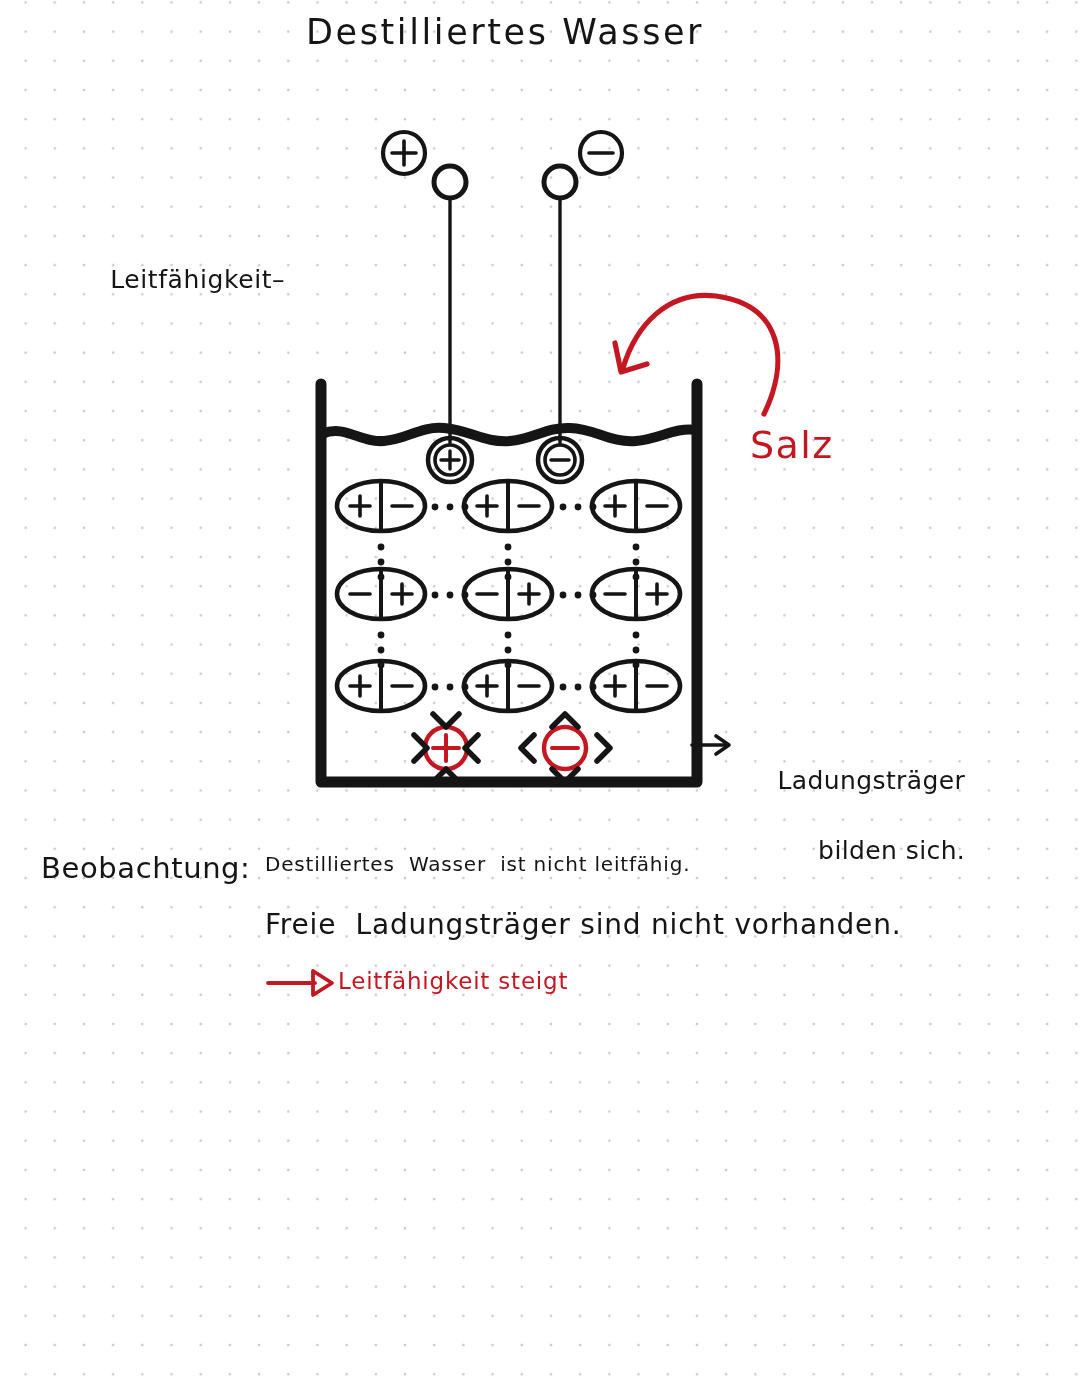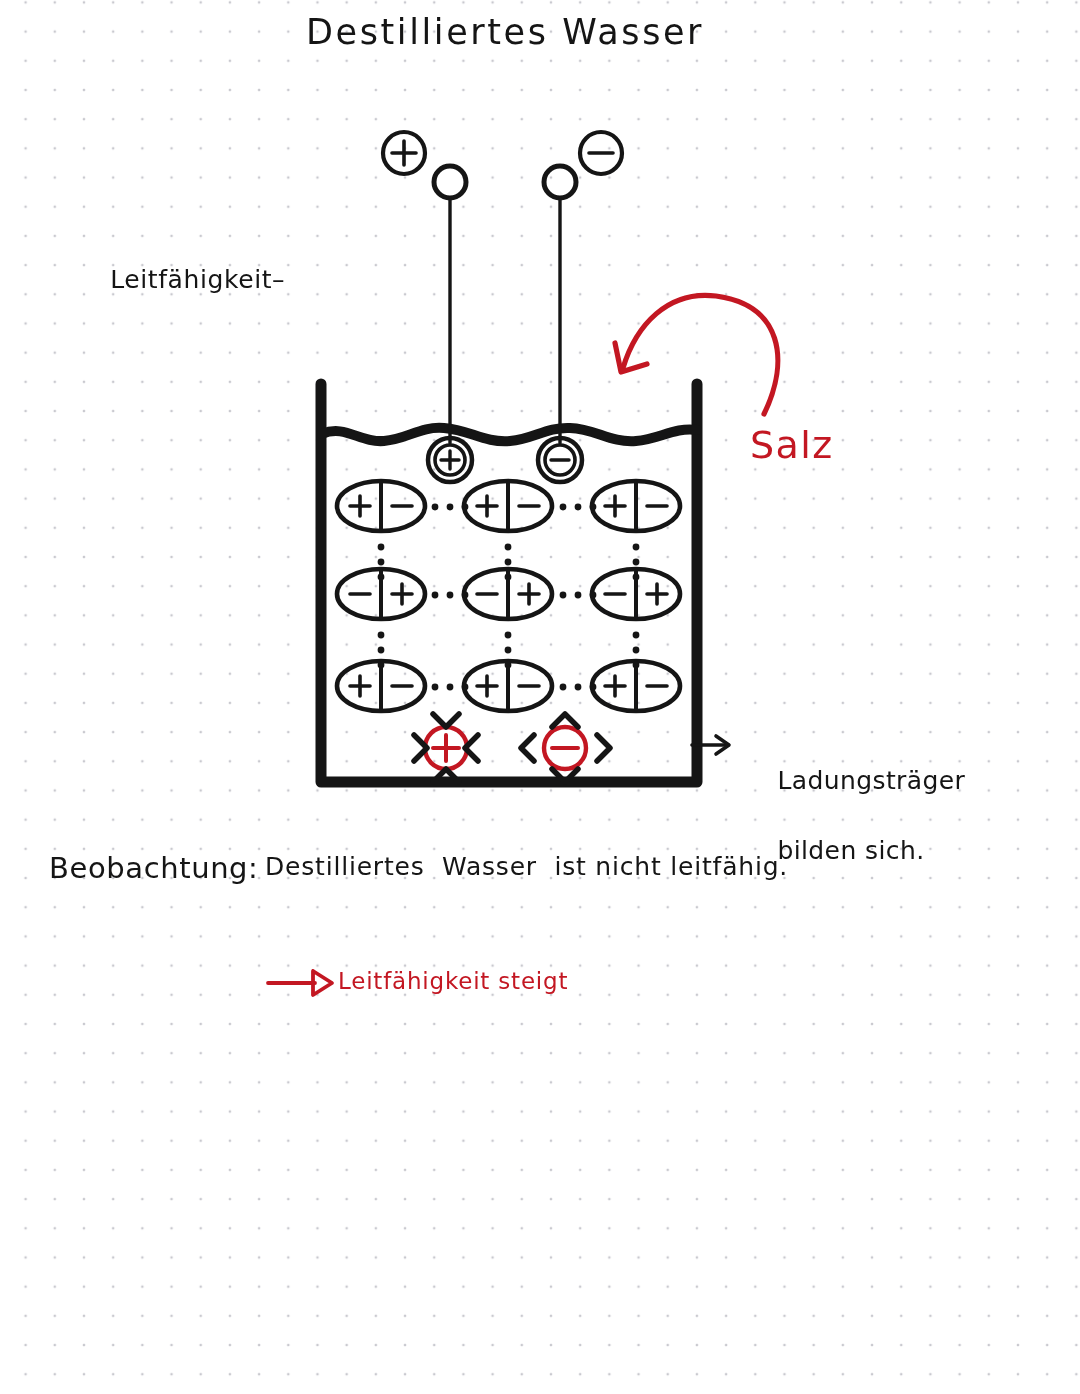--- a/index.html
+++ b/index.html
@@ -20,21 +20,21 @@
     background-size: 29.2px 29.2px;
     background-position: 11px 17px;
     overflow: hidden;
   }
   .hand {
     font-family: "DejaVu Sans", sans-serif;
     color: #151515;
     letter-spacing: 0.5px;
     white-space: pre;
   }
-  .abs { position: absolute; }
+  .abs { position: absolute; text-align: right; }
   .red { color: #c31722; }
 
   #title {
     left: 306px;
     top: 12px;
     font-size: 35px;
     letter-spacing: 2.6px;
     font-weight: 500;
   }
   #tester-label {
@@ -54,22 +54,22 @@
   }
 
   #hydrat-label {
     left: 744px;
     top: 728px;
     font-size: 25px;
     line-height: 35px;
     letter-spacing: 0.4px;
   }
 
-  #obs-title { left: 49px; top: 851px; font-size: 29px; letter-spacing: 0.6px; }
-  #obs-l1 { left: 265px; top: 852px; font-size: 25px; letter-spacing: 0.8px; }
+  #obs-title { left: 41px; top: 851px; font-size: 29px; letter-spacing: 0.6px; }
+  #obs-l1 { left: 265px; top: 852px; font-size: 20px; letter-spacing: 0.8px; }
   #obs-l2 { left: 265px; top: 908px; font-size: 28px; letter-spacing: 0.8px; }
   #concl { left: 338px; top: 968px; font-size: 23px; letter-spacing: 0.8px; font-weight: 400; }
 
   svg.layer {
     position: absolute;
     left: 0; top: 0;
     width: 1080px;
     height: 1394px;
     pointer-events: none;
   }
@@ -87,20 +87,21 @@
 
   <div class="hand abs red" id="salz-label">Salz</div>
 
   <div class="hand abs" id="hydrat-label">
     <span>Ladungsträger</span><br>
     <span>bilden sich.</span>
   </div>
 
   <div class="hand abs" id="obs-title">Beobachtung:</div>
   <div class="hand abs" id="obs-l1">Destilliertes  Wasser  ist nicht leitfähig.</div>
+  <div class="hand abs" id="obs-l2">Freie  Ladungsträger sind nicht vorhanden.</div>
   <div class="hand abs red" id="concl">Leitfähigkeit steigt</div>
 
   <svg class="layer" viewBox="0 0 1080 1394">
     <defs>
       <style>
         .ink   { stroke:#151515; fill:none; stroke-linecap:round; stroke-linejoin:round; }
         .inkf  { fill:#151515; }
         .acc   { stroke:#c31722; fill:none; stroke-linecap:round; stroke-linejoin:round; }
         .accf  { fill:#c31722; }
         .sym   { font-family:"DejaVu Sans", sans-serif; fill:#151515; text-anchor:middle; dominant-baseline:central; }

